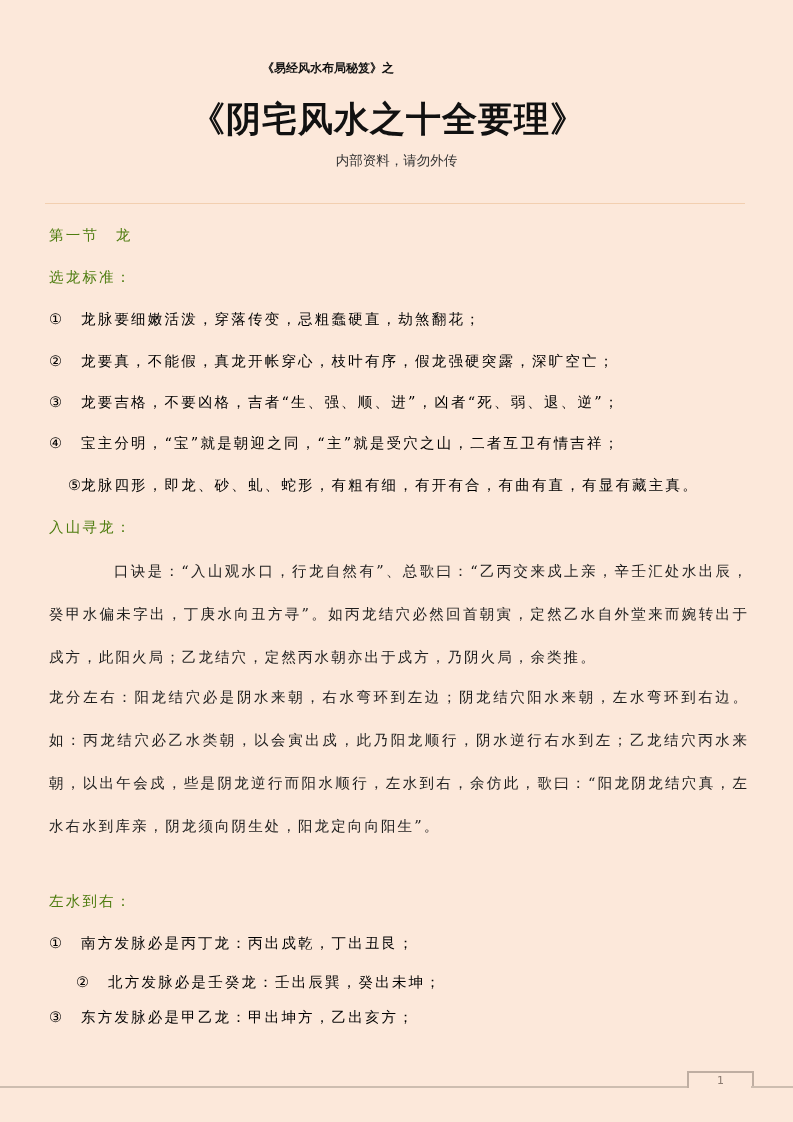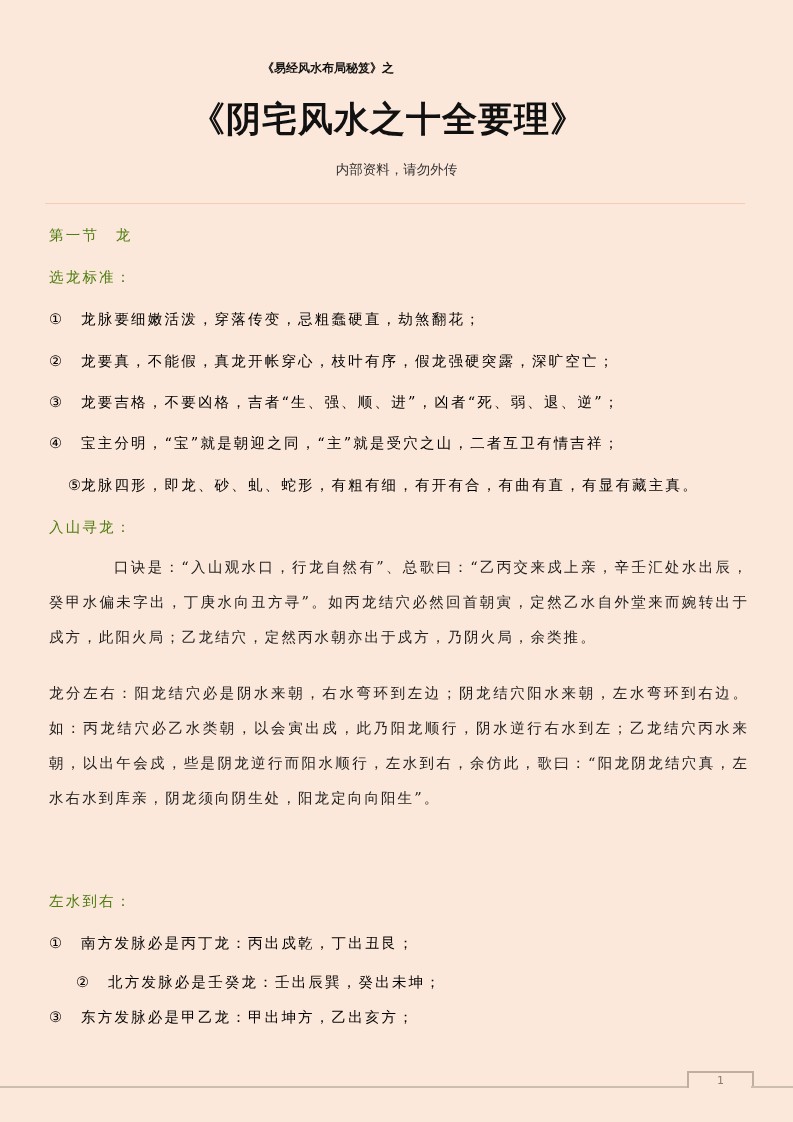--- a/index.html
+++ b/index.html
@@ -39,21 +39,20 @@
     color: #111;
   }
   .notice {
     position: absolute;
     top: 152px;
     left: 0;
     width: 793px;
     text-align: center;
     font-size: 13.5px;
     color: #333;
-    margin-top: 9px;
   }
   .separator {
     position: absolute;
     top: 203px;
     left: 45px;
     width: 700px;
     height: 1px;
     background: #f2cfb0;
   }
   .line {
@@ -75,21 +74,21 @@
   .list-item .num {
     display: inline-block;
     width: 32px;
     letter-spacing: 0;
   }
   .para {
     position: absolute;
     left: 49px;
     width: 700px;
     font-size: 14.5px;
-    line-height: 35px;
+    line-height: 43px;
     letter-spacing: 2.1px;
     text-align: justify;
     color: #1d1d1d;
   }
   .para.indent { text-indent: 65px; }
   .footer-line {
     position: absolute;
     top: 1086px;
     height: 2px;
     background: #cdbdb0;

